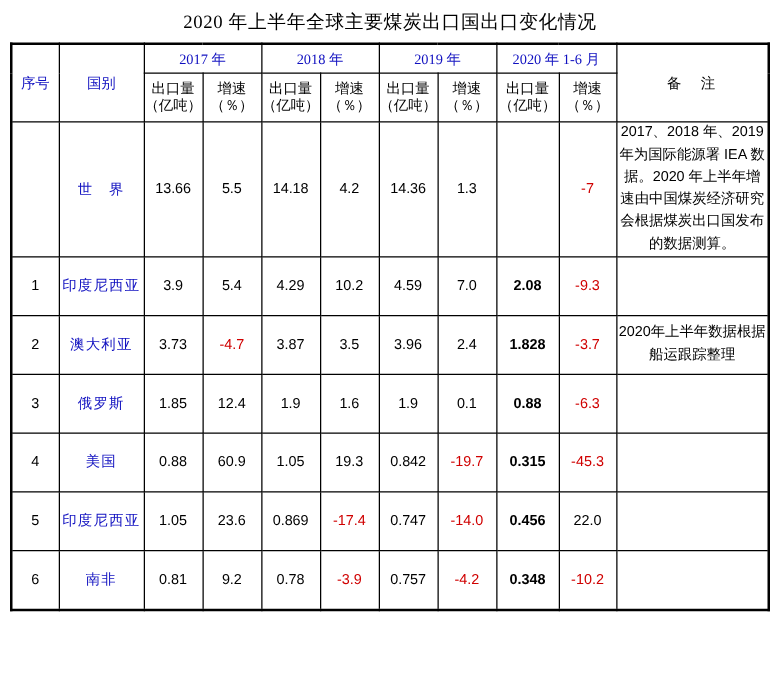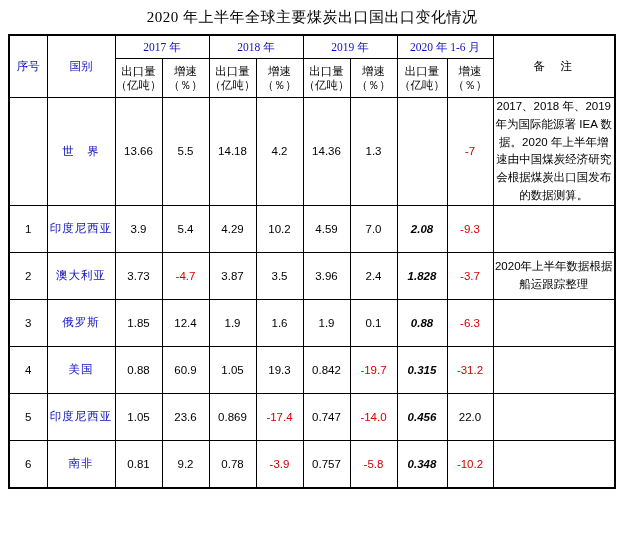--- a/index.html
+++ b/index.html
@@ -82,21 +82,20 @@
   }
   .num {
     font-size: 11.5px;
     color: #000;
   }
   .num.neg {
     color: #d00000;
   }
   .num.bold {
     font-weight: bold;
-    font-style: italic;
   }
   .remark {
     font-size: 11px;
     line-height: 1.55;
     text-align: left;
     padding: 4px 5px;
     color: #000;
     font-family: "Liberation Sans", sans-serif;
   }
   tr.data-row > td {
@@ -233,21 +232,21 @@
       <tr class="data-row">
         <td class="seq">4</td>
         <td class="country">美国</td>
         <td class="num">0.88</td>
         <td class="num">60.9</td>
         <td class="num">1.05</td>
         <td class="num">19.3</td>
         <td class="num">0.842</td>
         <td class="num neg">-19.7</td>
         <td class="num bold">0.315</td>
-        <td class="num neg">-31.2</td>
+        <td class="num neg">-45.3</td>
         <td class="remark"></td>
       </tr>
 
       <tr class="data-row">
         <td class="seq">5</td>
         <td class="country">印度尼西亚</td>
         <td class="num">1.05</td>
         <td class="num">23.6</td>
         <td class="num">0.869</td>
         <td class="num neg">-17.4</td>
@@ -259,21 +258,21 @@
       </tr>
 
       <tr class="data-row">
         <td class="seq">6</td>
         <td class="country">南非</td>
         <td class="num">0.81</td>
         <td class="num">9.2</td>
         <td class="num">0.78</td>
         <td class="num neg">-3.9</td>
         <td class="num">0.757</td>
-        <td class="num neg">-5.8</td>
+        <td class="num neg">-4.2</td>
         <td class="num bold">0.348</td>
         <td class="num neg">-10.2</td>
         <td class="remark"></td>
       </tr>
     </tbody>
   </table>
 
 </div>
 
 </body></html>

